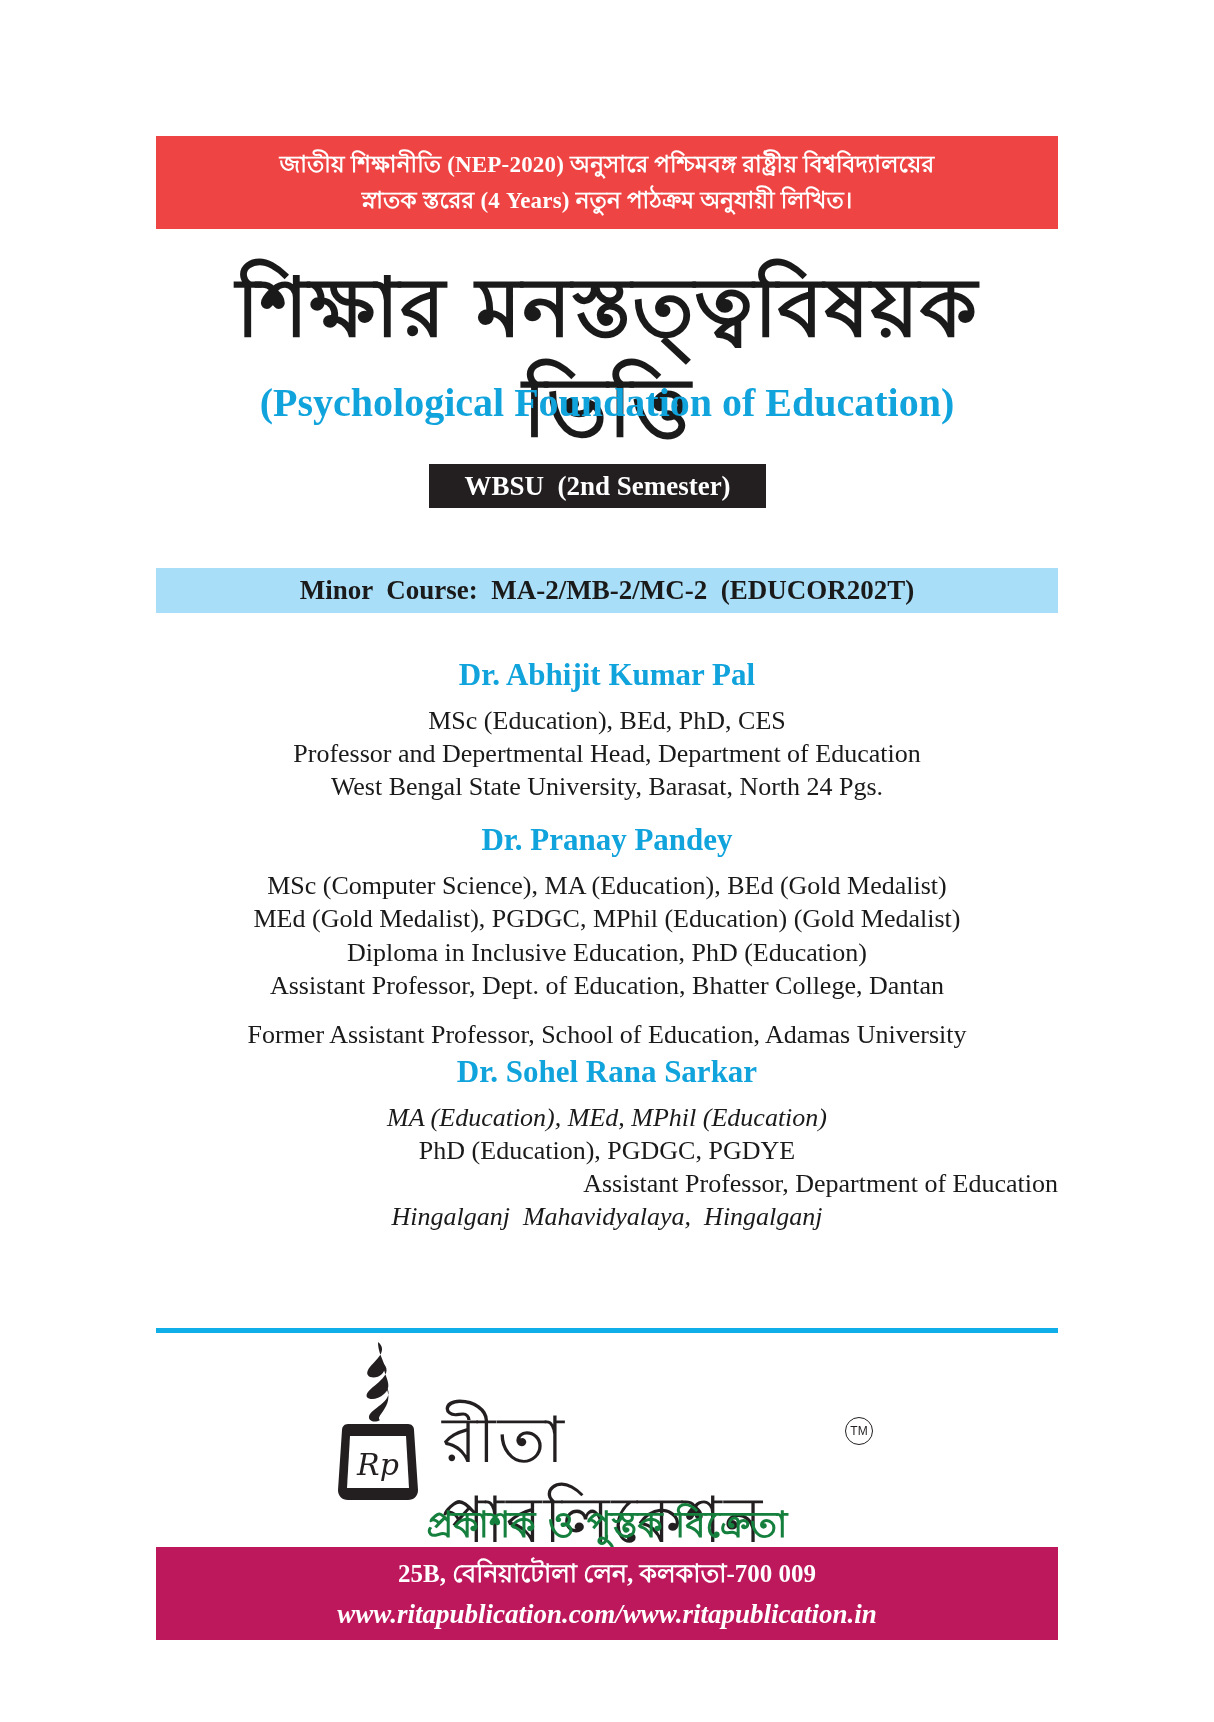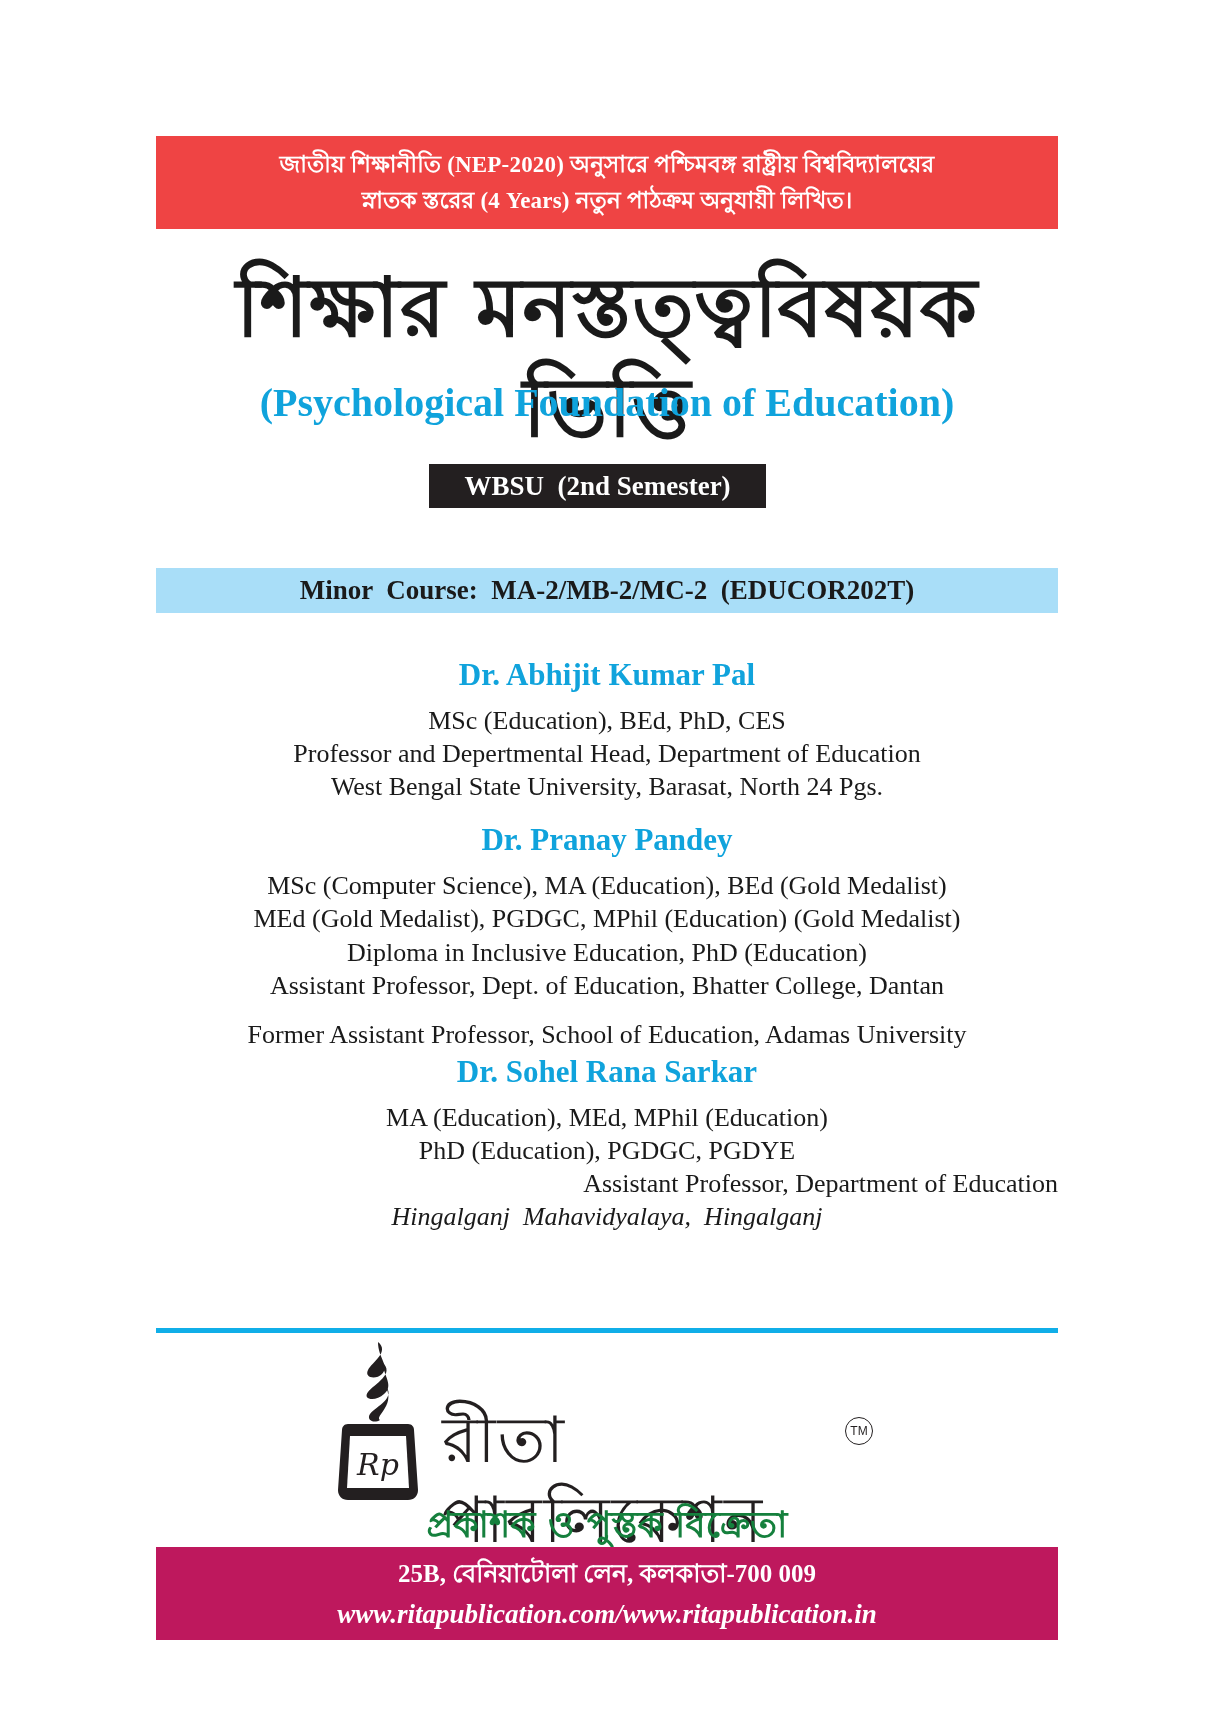--- a/index.html
+++ b/index.html
@@ -161,21 +161,21 @@
 <div class="abs author-line center-text" style="top:770px;">West Bengal State University, Barasat, North 24 Pgs.</div>
 
 <div class="abs author-name center-text" style="top:820px;">Dr. Pranay Pandey</div>
 <div class="abs author-line center-text" style="top:869px;">MSc (Computer Science), MA (Education), BEd (Gold Medalist)</div>
 <div class="abs author-line center-text" style="top:902px;">MEd (Gold Medalist), PGDGC, MPhil (Education) (Gold Medalist)</div>
 <div class="abs author-line center-text" style="top:936px;">Diploma in Inclusive Education, PhD (Education)</div>
 <div class="abs author-line center-text" style="top:969px;">Assistant Professor, Dept. of Education, Bhatter College, Dantan</div>
 <div class="abs author-line center-text" style="top:1018px;">Former Assistant Professor, School of Education, Adamas University</div>
 
 <div class="abs author-name center-text" style="top:1052px;">Dr. Sohel Rana Sarkar</div>
-<div class="abs author-line center-text" style="top:1101px;">MA (Education), MEd, MPhil (Education)</div>
+<div class="abs author-line center-text" style="top:1101px;font-style:italic;">MA (Education), MEd, MPhil (Education)</div>
 <div class="abs author-line center-text" style="top:1134px;">PhD (Education), PGDGC, PGDYE</div>
 <div class="abs author-line center-text" style="top:1167px;text-align:right;">Assistant Professor, Department of Education</div>
 <div class="abs author-line center-text" style="top:1200px;font-style:italic;">Hingalganj  Mahavidyalaya,  Hingalganj</div>
 
 <div class="abs divider"></div>
 
 <div class="abs logo-mark">
   <svg width="80" height="162" viewBox="0 0 80 162">
 
     <path d="M40 2 C52 12 34 22 30 30 C26 38 38 40 44 34 C52 26 40 18 40 2 Z" fill="#231f20"></path>

